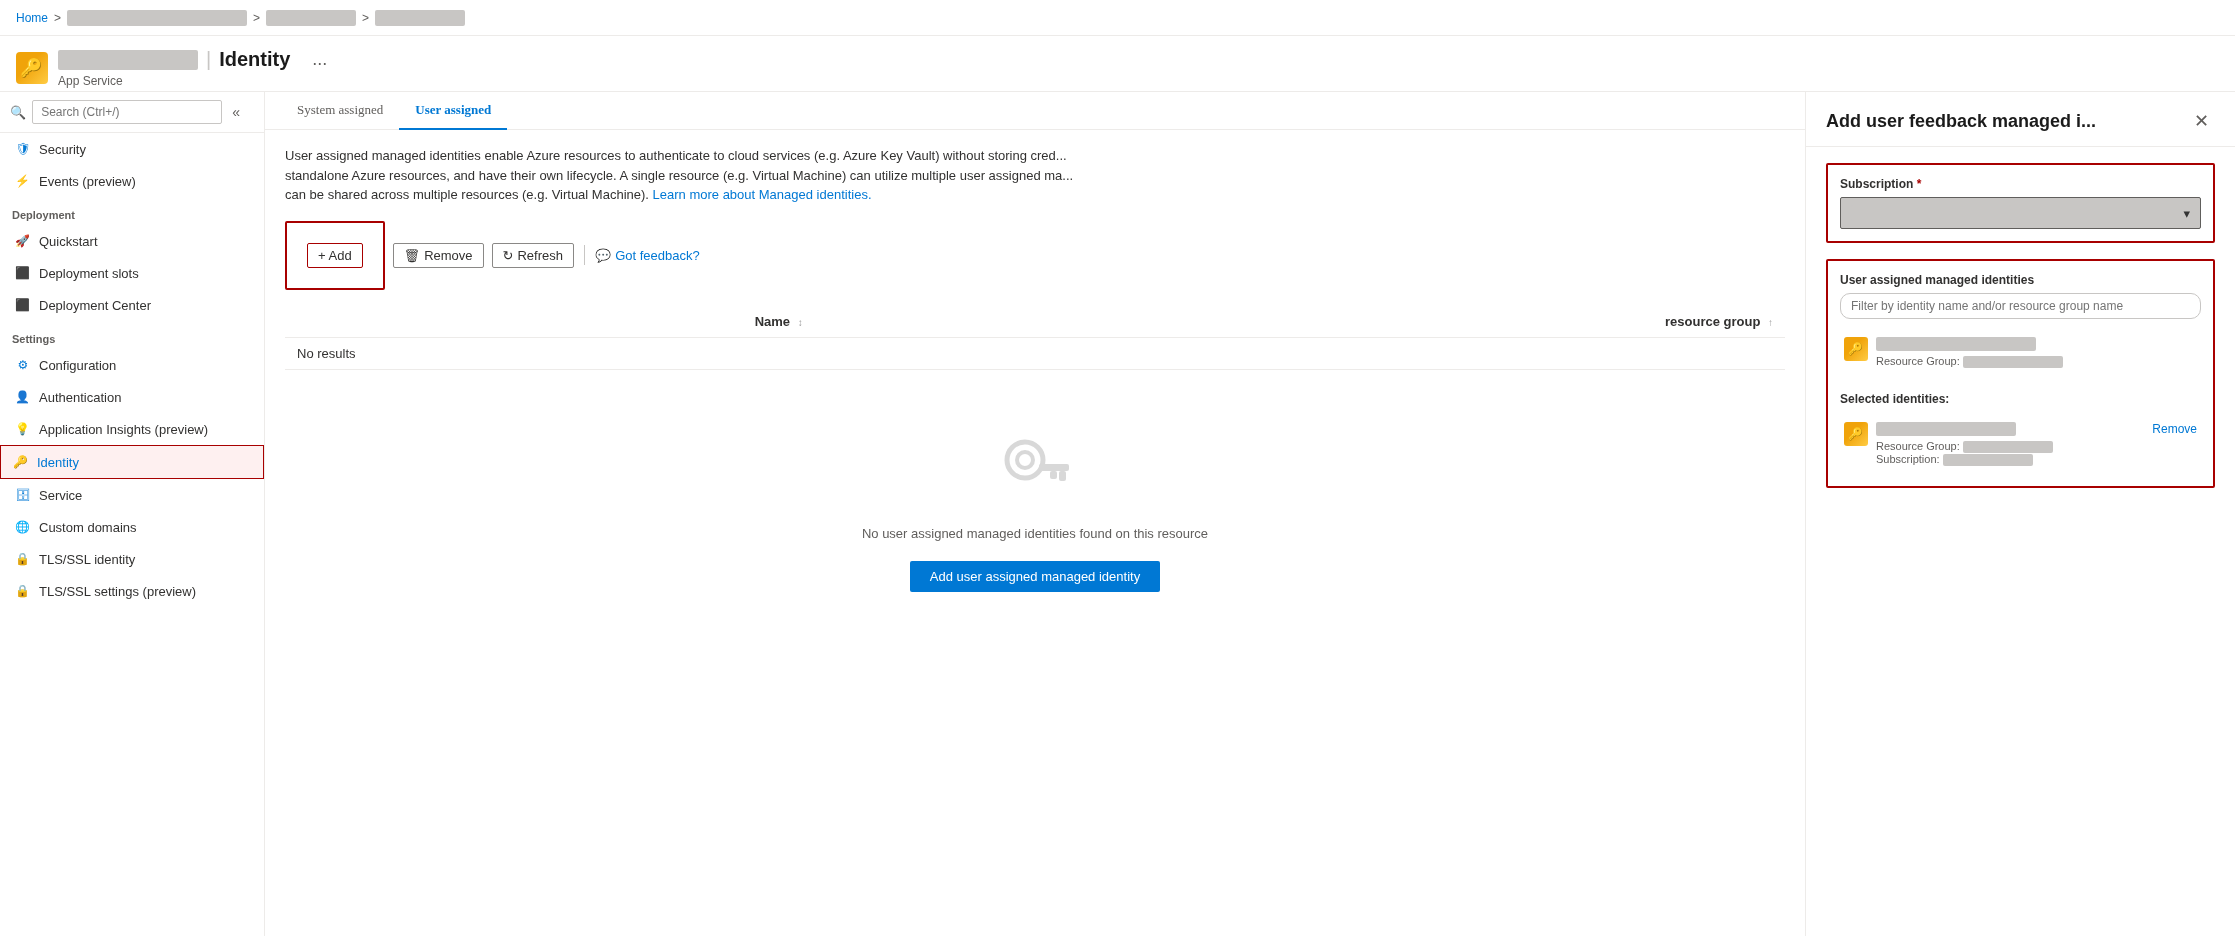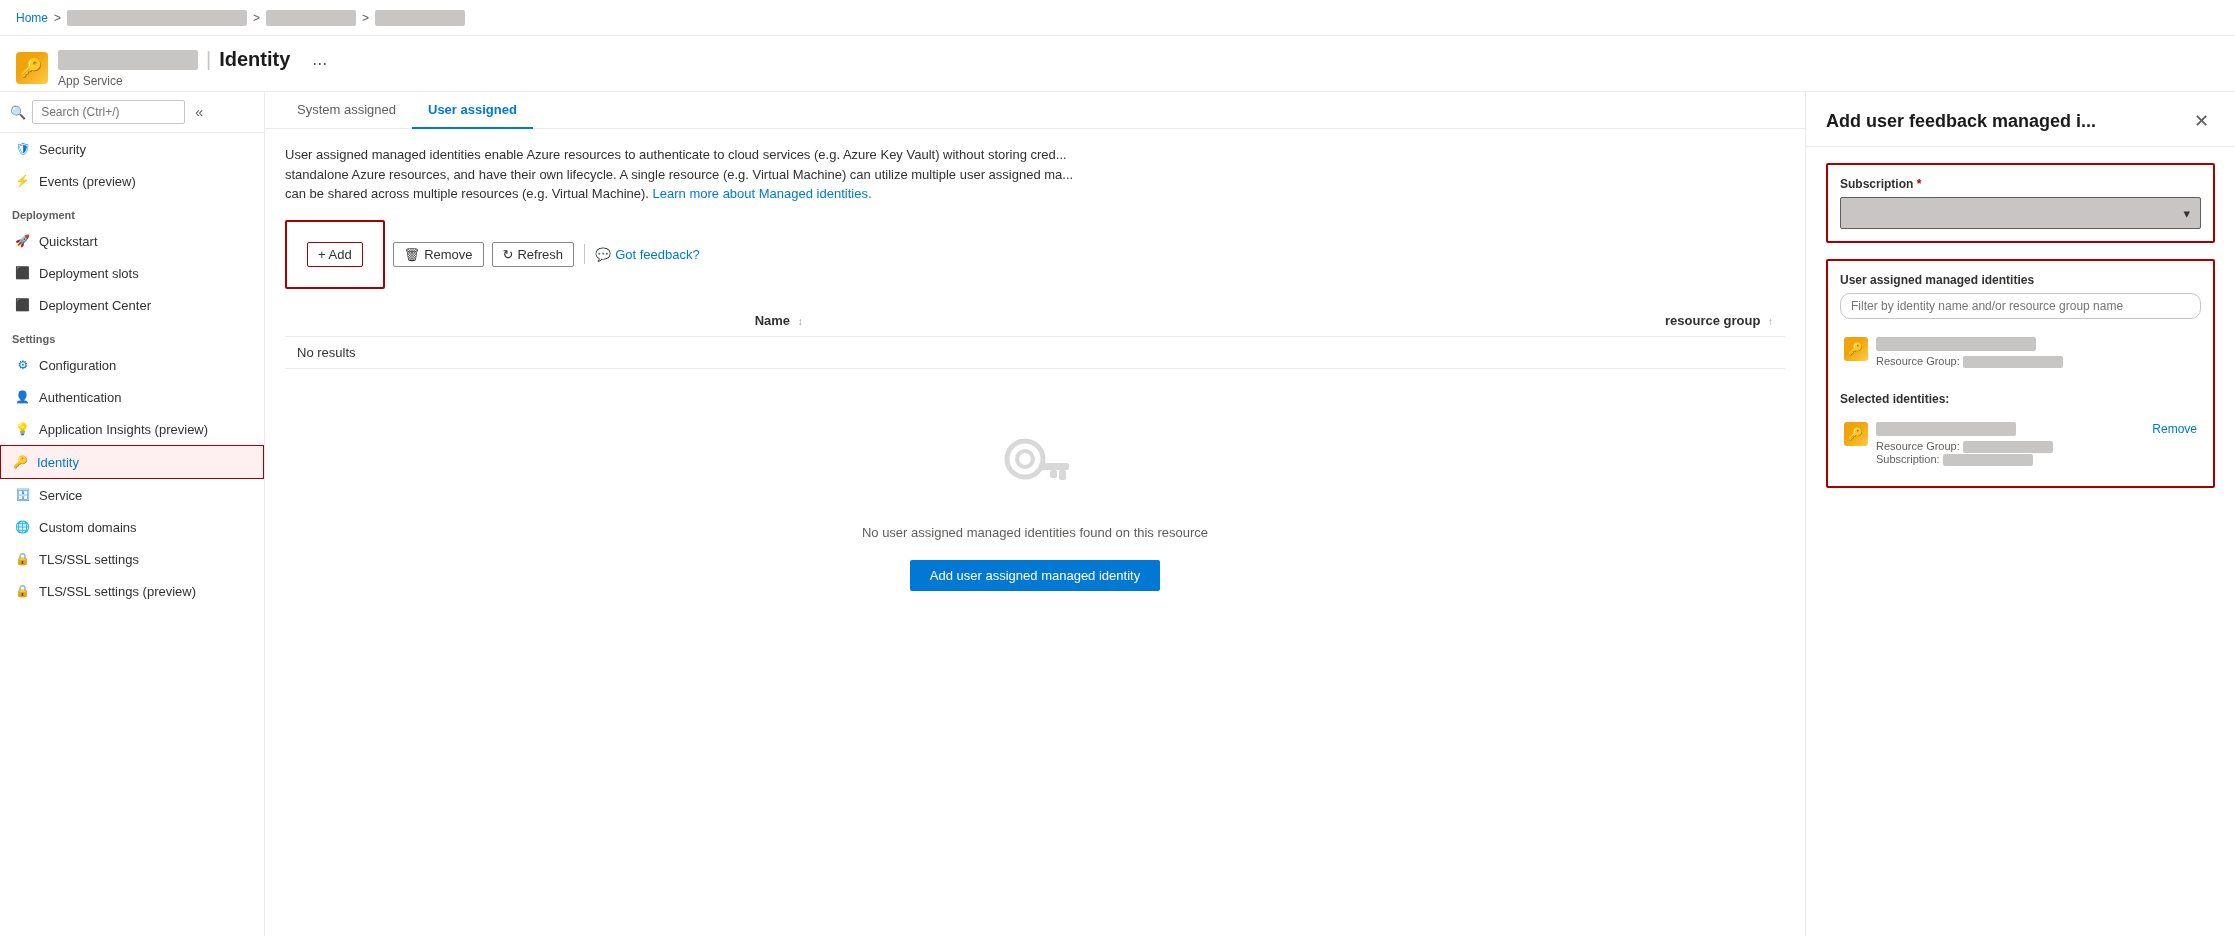--- a/index.html
+++ b/index.html
@@ -85,21 +85,21 @@
       align-items: center;
       padding: 8px 10px;
       border-bottom: 1px solid #edebe9;
       gap: 6px;
     }
     .sidebar-search input {
       border: 1px solid #c8c6c4;
       border-radius: 2px;
       padding: 4px 8px;
       font-size: 12px;
-      width: 153px;
+      width: 190px;
       outline: none;
     }
     .collapse-btn {
       background: none;
       border: none;
       cursor: pointer;
       color: #605e5c;
       font-size: 14px;
       padding: 2px 4px;
     }
@@ -160,20 +160,21 @@
       overflow: hidden;
       background: #fff;
     }
 
     
     .tabs-bar {
       display: flex;
       border-bottom: 1px solid #edebe9;
       padding: 0 16px;
       background: #fff;
+      font-family: Liberation Serif, serif;
     }
     .tab {
       padding: 10px 16px;
       cursor: pointer;
       font-size: 13px;
       color: #605e5c;
       border-bottom: 2px solid transparent;
       margin-bottom: -1px;
     }
     .tab.active {
@@ -521,21 +522,21 @@
       <div class="sidebar-item">
         <span class="icon-dot icon-db">🗄</span>
         <span>Service</span>
       </div>
       <div class="sidebar-item">
         <span class="icon-dot icon-domain">🌐</span>
         <span>Custom domains</span>
       </div>
       <div class="sidebar-item">
         <span class="icon-dot icon-lock">🔒</span>
-        <span>TLS/SSL settings</span>
+        <span>TLS/SSL identity</span>
       </div>
       <div class="sidebar-item">
         <span class="icon-dot icon-lock">🔒</span>
         <span>TLS/SSL settings (preview)</span>
       </div>
     </div>
   </div>
 
   <div class="content-area">
 

